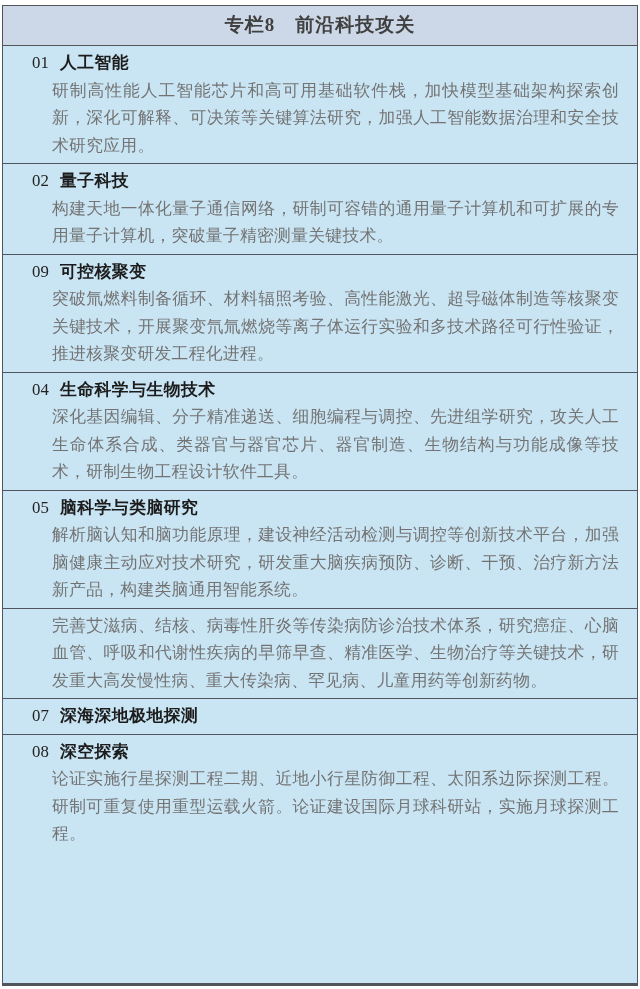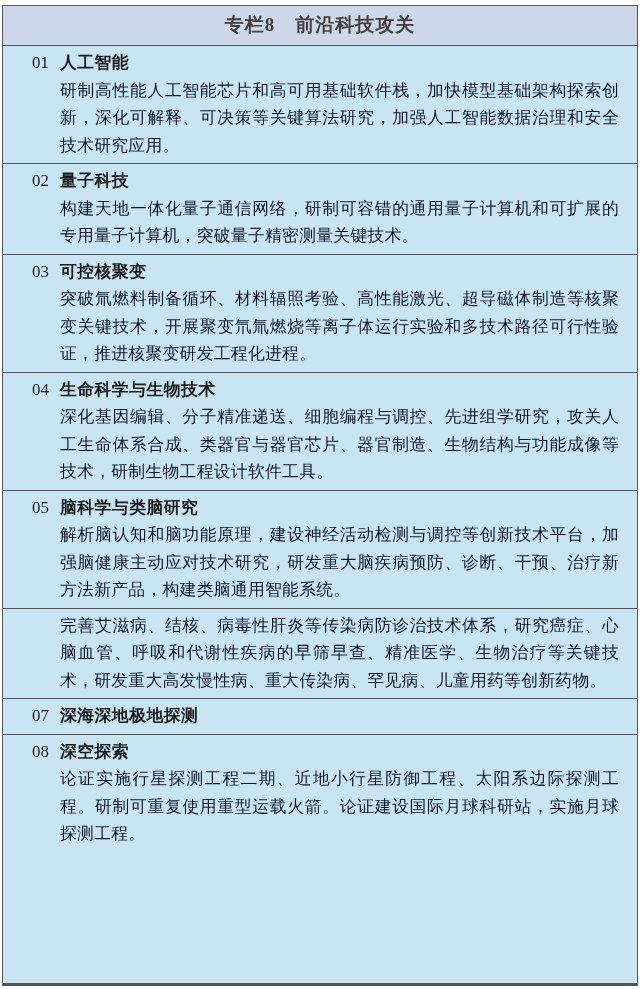--- a/index.html
+++ b/index.html
@@ -51,24 +51,24 @@
     width: 28px;
     flex: 0 0 28px;
     font-weight: 400;
     color: #222;
   }
   .sec-title {
     font-weight: 700;
     letter-spacing: 0.5px;
   }
   .sec-body {
-    margin-left: 28px;
+    margin-left: 20px;
     font-size: 16.8px;
     line-height: 27.5px;
-    color: #0f172a;
+    color: #737373;
     text-align: justify;
     text-justify: inter-ideograph;
     letter-spacing: 0.3px;
     font-family: Liberation Serif, serif;
   }
 </style>
 </head>
 <body>
 
 <div class="panel">
@@ -86,21 +86,21 @@
     <div class="section">
       <div class="sec-head">
         <span class="sec-num">02</span>
         <span class="sec-title">量子科技</span>
       </div>
       <div class="sec-body">构建天地一体化量子通信网络，研制可容错的通用量子计算机和可扩展的专用量子计算机，突破量子精密测量关键技术。</div>
     </div>
 
     <div class="section">
       <div class="sec-head">
-        <span class="sec-num">03</span>
+        <span class="sec-num">09</span>
         <span class="sec-title">可控核聚变</span>
       </div>
       <div class="sec-body">突破氚燃料制备循环、材料辐照考验、高性能激光、超导磁体制造等核聚变关键技术，开展聚变氘氚燃烧等离子体运行实验和多技术路径可行性验证，推进核聚变研发工程化进程。</div>
     </div>
 
     <div class="section">
       <div class="sec-head">
         <span class="sec-num">04</span>
         <span class="sec-title">生命科学与生物技术</span>
       </div>

